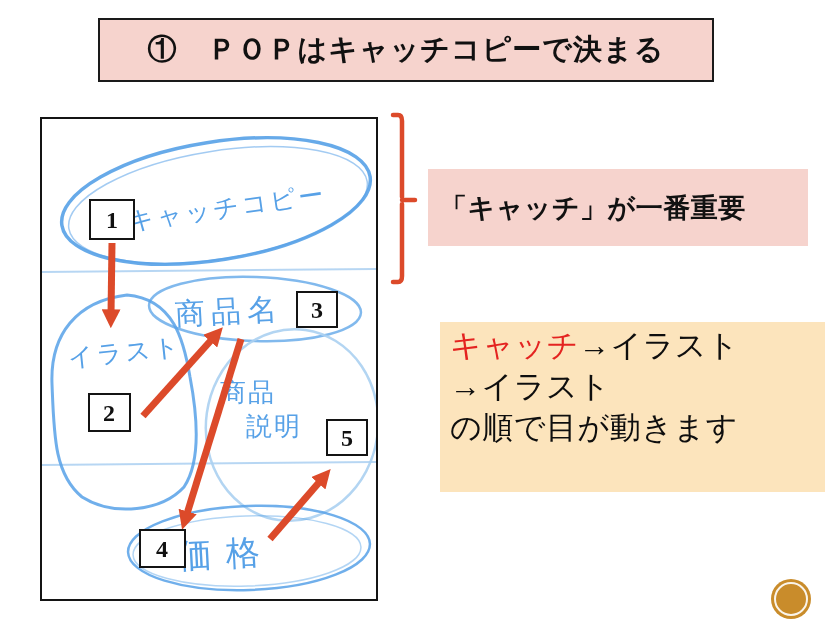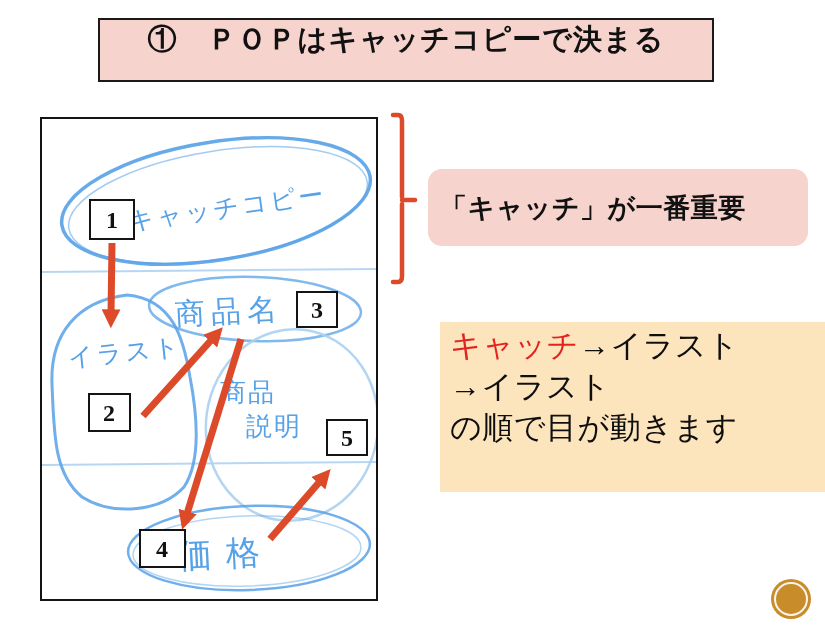--- a/index.html
+++ b/index.html
@@ -12,21 +12,21 @@
     --gold:#c98c2b;
     --line:#1a1a1a;
   }
   *{margin:0;padding:0;box-sizing:border-box;}
   html,body{width:825px;height:628px;background:#ffffff;overflow:hidden;}
   body{position:relative;font-family:"Liberation Serif","DejaVu Serif",serif;}
 
   .title-banner{
     position:absolute;left:98px;top:18px;width:616px;height:64px;
     background:var(--pink);border:2px solid var(--line);
-    display:flex;justify-content:center;
+    display:flex;align-items:center;justify-content:center;
     font-size:29px;font-weight:bold;color:#111;letter-spacing:1px;
   }
 
   .sketch-panel{
     position:absolute;left:40px;top:117px;width:338px;height:484px;
     background:#ffffff;border:2px solid #141414;
   }
   .sketch-panel svg{display:block;}
 
   .hand{font-family:"DejaVu Sans",sans-serif;fill:var(--ink);}
@@ -42,21 +42,20 @@
   .bracket{position:absolute;left:385px;top:105px;}
   .bracket path{stroke:var(--accent);stroke-width:4.5;fill:none;
                 stroke-linecap:round;stroke-linejoin:round;}
 
   .callout{
     position:absolute;left:428px;top:169px;width:380px;height:77px;
     background:var(--pink);color:#111;
     display:flex;flex-direction:column;justify-content:center;
     font-size:27px;font-weight:bold;line-height:36px;padding-left:12px;
     letter-spacing:.5px;
-    border-radius:14px;
   }
 
   .note{
     position:absolute;left:440px;top:322px;width:434px;height:170px;
     background:var(--cream);color:#0e0e0e;
     font-size:31px;font-weight:normal;line-height:41px;
     padding:3px 0 0 10px;letter-spacing:.5px;
   }
   .note .hl{color:var(--red);}
 

